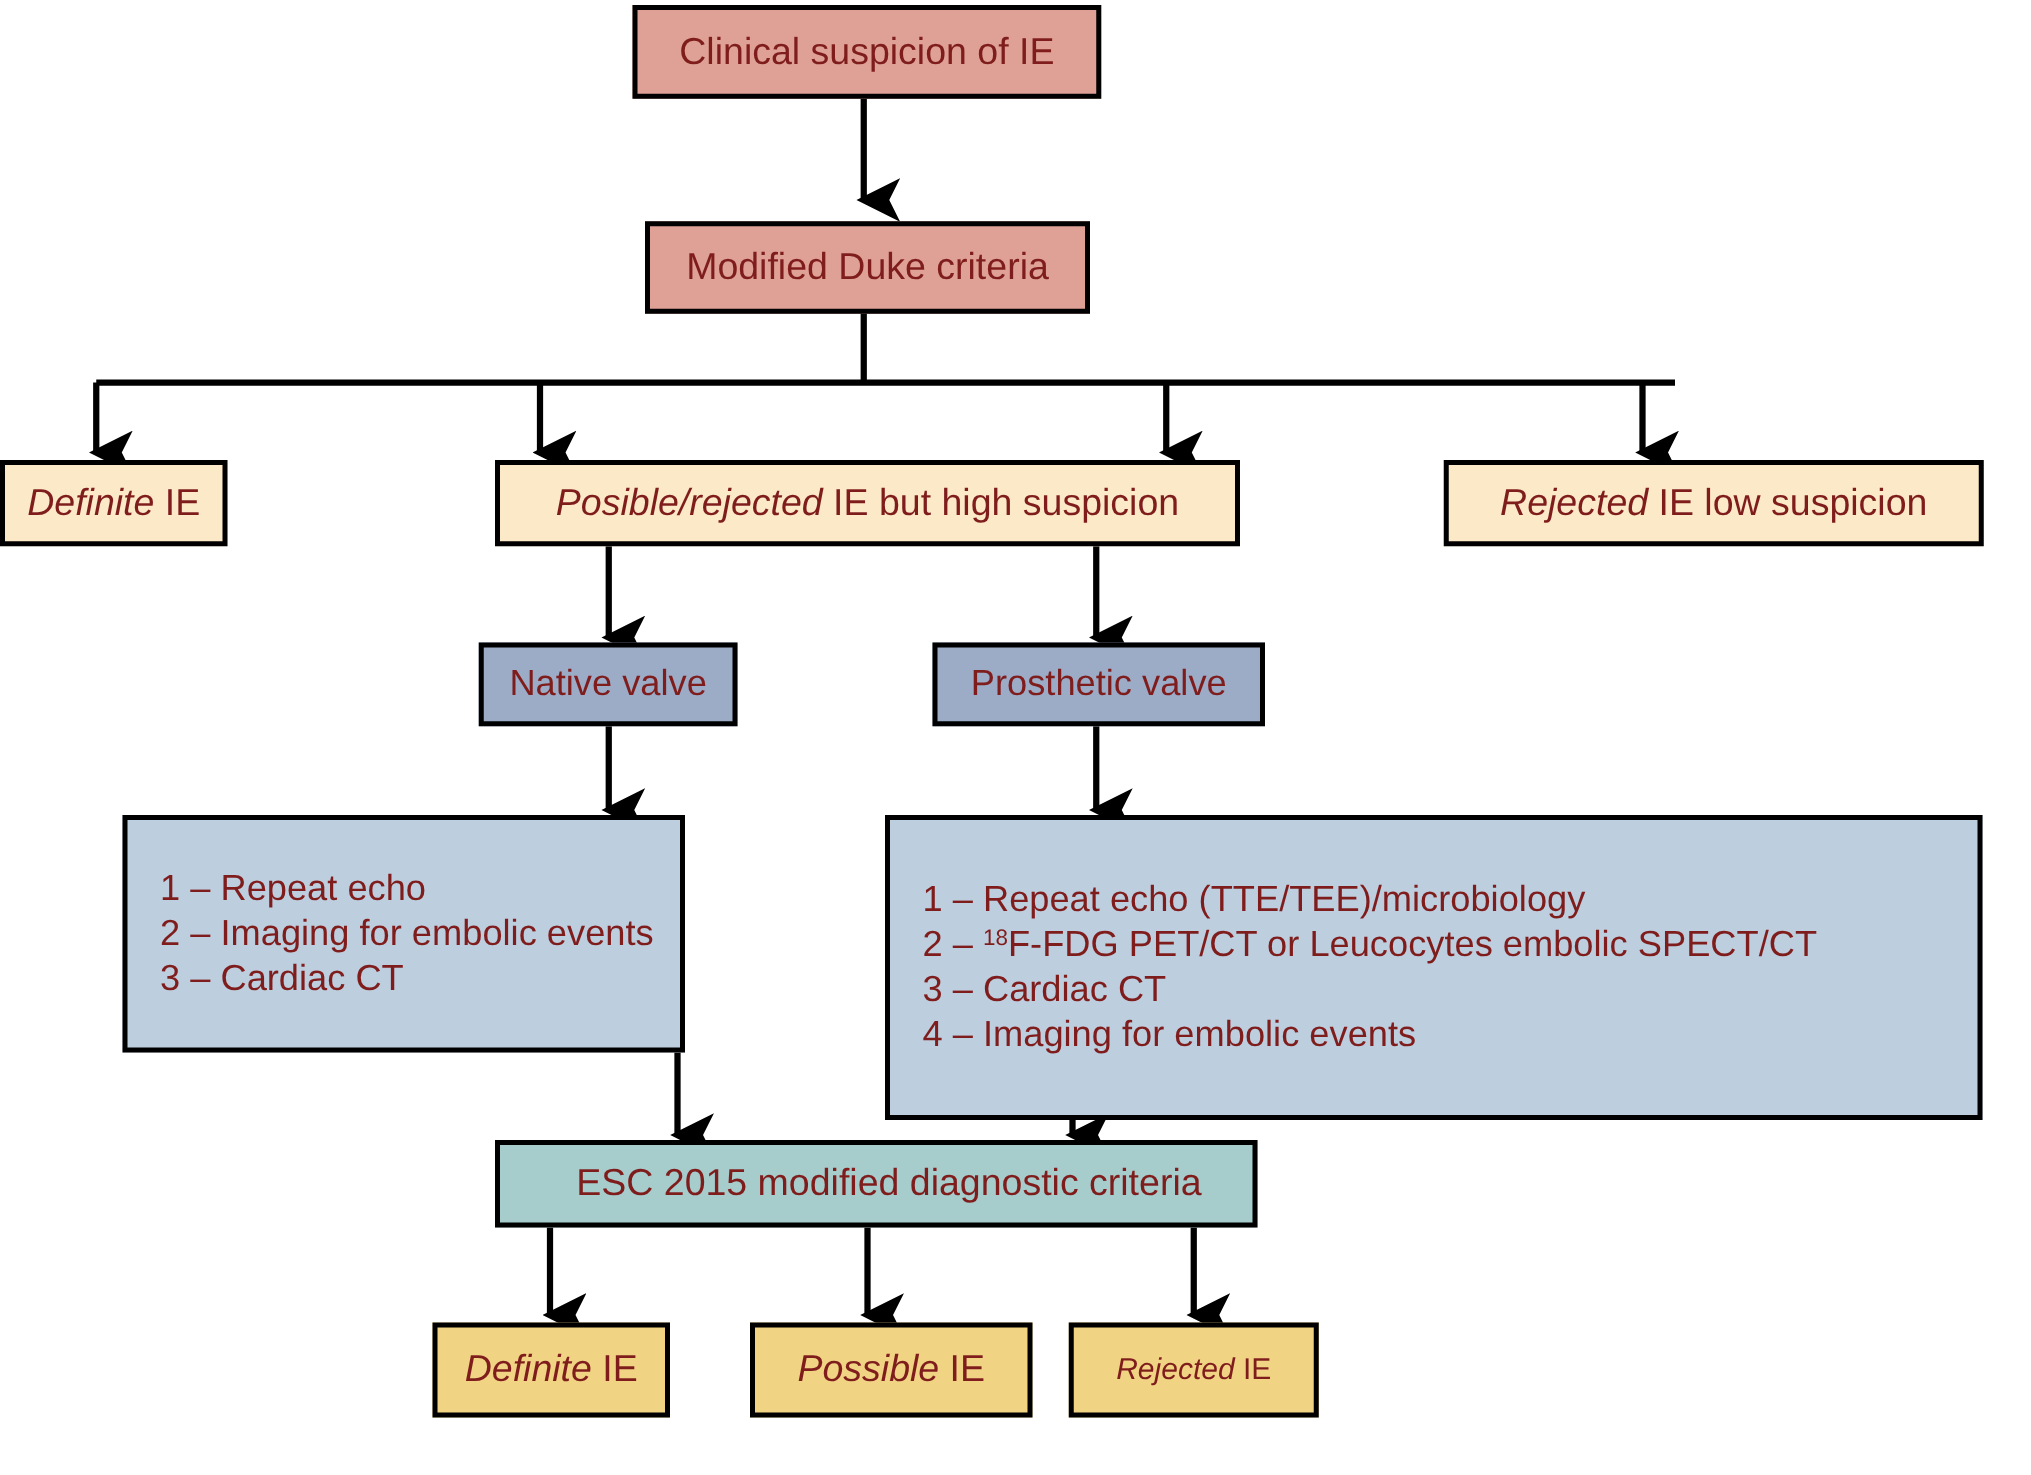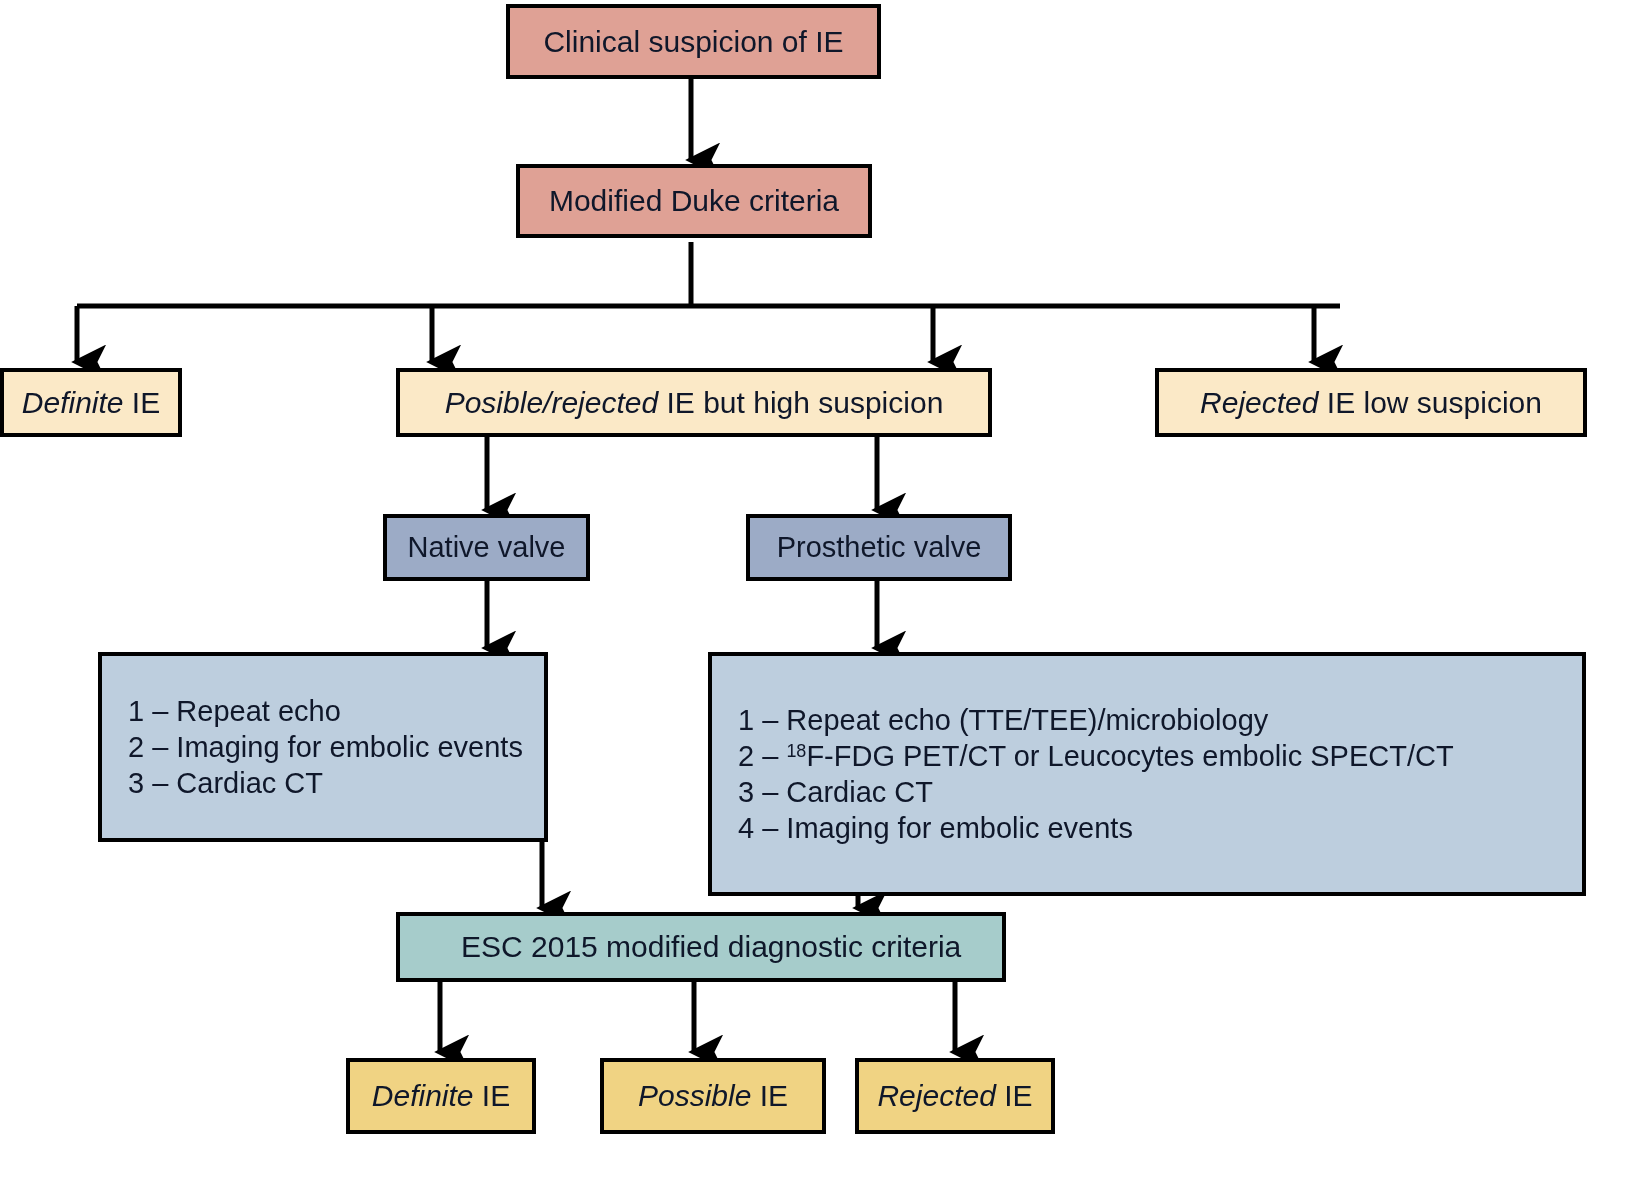--- a/index.html
+++ b/index.html
@@ -16,21 +16,21 @@
     height: 1180px;
     background: #ffffff;
     overflow: hidden;
   }
   .node {
     position: absolute;
     box-sizing: border-box;
     border: 4px solid #000000;
     display: flex;
     align-items: center;
-    color: #0f172a;
+    color: #7f1d1d;
     line-height: 1.25;
   }
   .node.center {
     justify-content: center;
     text-align: center;
   }
   .node.left {
     justify-content: flex-start;
     text-align: left;
   }
@@ -101,21 +101,21 @@
       <line x1="440" y1="982" x2="440" y2="1052" marker-end="url(#arrow)"></line>
       <line x1="694" y1="982" x2="694" y2="1052" marker-end="url(#arrow)"></line>
       <line x1="955" y1="982" x2="955" y2="1052" marker-end="url(#arrow)"></line>
     </g>
   </svg>
 
   <div class="node center fill-rose" style="left:506px; top:4px; width:375px; height:75px; font-size:30px;">
     <span class="txt">Clinical suspicion of IE</span>
   </div>
 
-  <div class="node center fill-rose" style="left:516px; top:164px; width:356px; height:74px; font-size:30px;">
+  <div class="node center fill-rose" style="left:516px; top:177px; width:356px; height:74px; font-size:30px;">
     <span class="txt">Modified Duke criteria</span>
   </div>
 
   <div class="node center fill-cream" style="left:0px; top:368px; width:182px; height:69px; font-size:30px;">
     <span class="txt">
       <span class="it">Definite</span><span> IE</span>
     </span>
   </div>
 
   <div class="node center fill-cream" style="left:396px; top:368px; width:596px; height:69px; font-size:30px;">
@@ -164,19 +164,19 @@
       <span class="it">Definite</span><span> IE</span>
     </span>
   </div>
 
   <div class="node center fill-gold" style="left:600px; top:1058px; width:226px; height:76px; font-size:30px;">
     <span class="txt">
       <span class="it">Possible</span><span> IE</span>
     </span>
   </div>
 
-  <div class="node center fill-gold" style="left:855px; top:1058px; width:200px; height:76px; font-size:30px;">
+  <div class="node center fill-gold" style="left:855px; top:1058px; width:200px; height:76px; font-size:24px;">
     <span class="txt">
       <span class="it">Rejected</span><span> IE</span>
     </span>
   </div>
 
 </div>
 
 </body></html>

